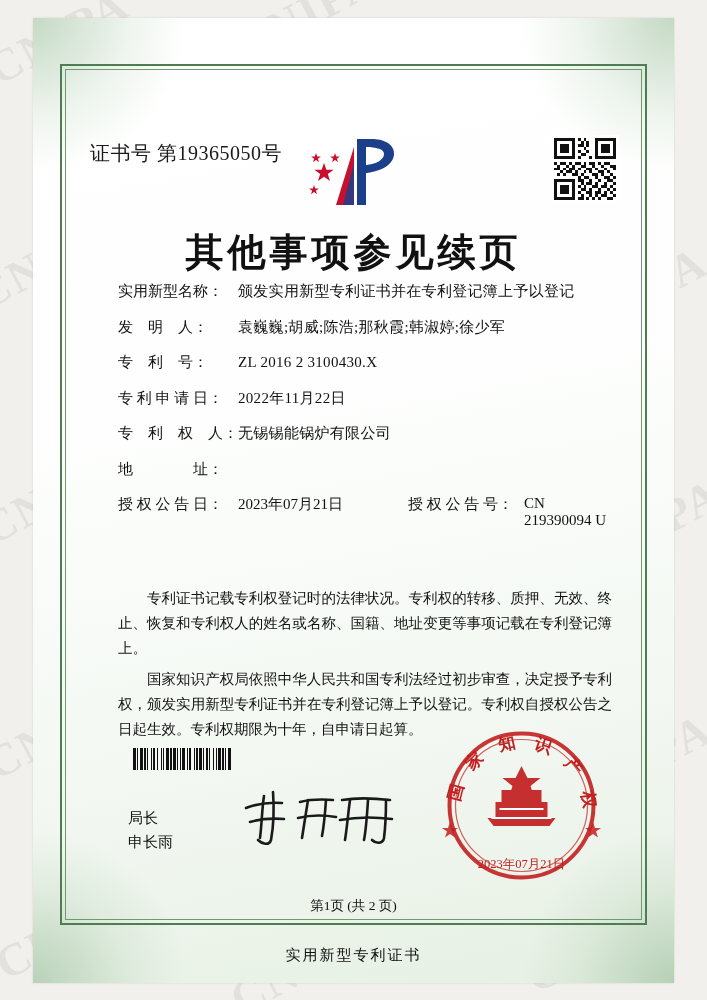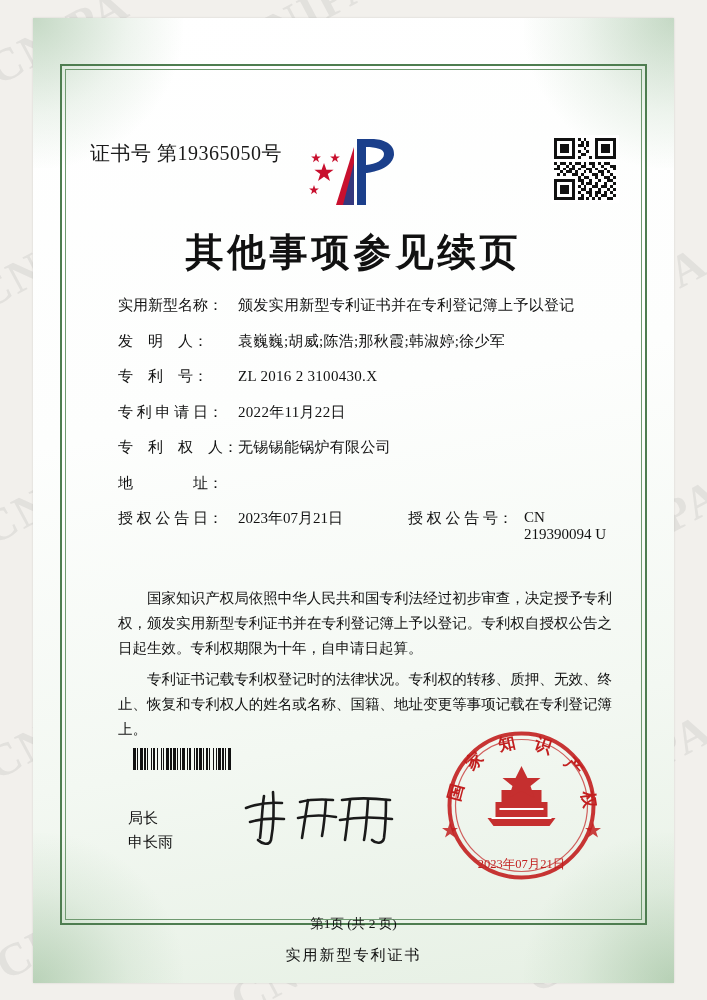--- a/index.html
+++ b/index.html
@@ -125,21 +125,21 @@
     font-size: 38px;
     letter-spacing: 4px;
     color: #111;
   }
 
   
   .fields {
     position: absolute;
     left: 85px;
     right: 60px;
-    top: 278px;
+    top: 264px;
   }
   .row {
     display: flex;
     align-items: baseline;
     margin-bottom: 16.5px;
     font-family: "Liberation Serif", serif;
     font-size: 15px;
     color: #111;
   }
   .row .lbl {
@@ -232,21 +232,21 @@
     position: absolute;
     left: 205px;
     top: 770px;
     width: 170px;
     height: 60px;
   }
 
   .page-no {
     position: absolute;
     left: 0; right: 0;
-    bottom: 50px;
+    bottom: 68px;
     text-align: center;
     font-family: "Liberation Serif", serif;
     font-size: 13.5px;
     color: #111;
     margin-top: 38px;
   }
   .footer-note {
     position: absolute;
     left: 0; right: 0;
     bottom: 18px;
@@ -450,22 +450,22 @@
           <div class="val">2023年07月21日</div>
         </div>
         <div class="c2">
           <div class="lbl2">授 权 公 告 号：</div>
           <div class="val">CN 219390094 U</div>
         </div>
       </div>
     </div>
 
     <div class="paras">
+      <p>专利证书记载专利权登记时的法律状况。专利权的转移、质押、无效、终止、恢复和专利权人的姓名或名称、国籍、地址变更等事项记载在专利登记簿上。</p>
       <p>国家知识产权局依照中华人民共和国专利法经过初步审查，决定授予专利权，颁发实用新型专利证书并在专利登记簿上予以登记。专利权自授权公告之日起生效。专利权期限为十年，自申请日起算。</p>
-      <p>专利证书记载专利权登记时的法律状况。专利权的转移、质押、无效、终止、恢复和专利权人的姓名或名称、国籍、地址变更等事项记载在专利登记簿上。</p>
     </div>
 
     <div class="barcode">
         <i style="width: 3px;"></i>
         <i style="width: 1px; background: transparent;"></i>
         <i style="width: 1px;"></i>
         <i style="width: 2px; background: transparent;"></i>
         <i style="width: 3px;"></i>
         <i style="width: 1px; background: transparent;"></i>
         <i style="width: 2px;"></i>

